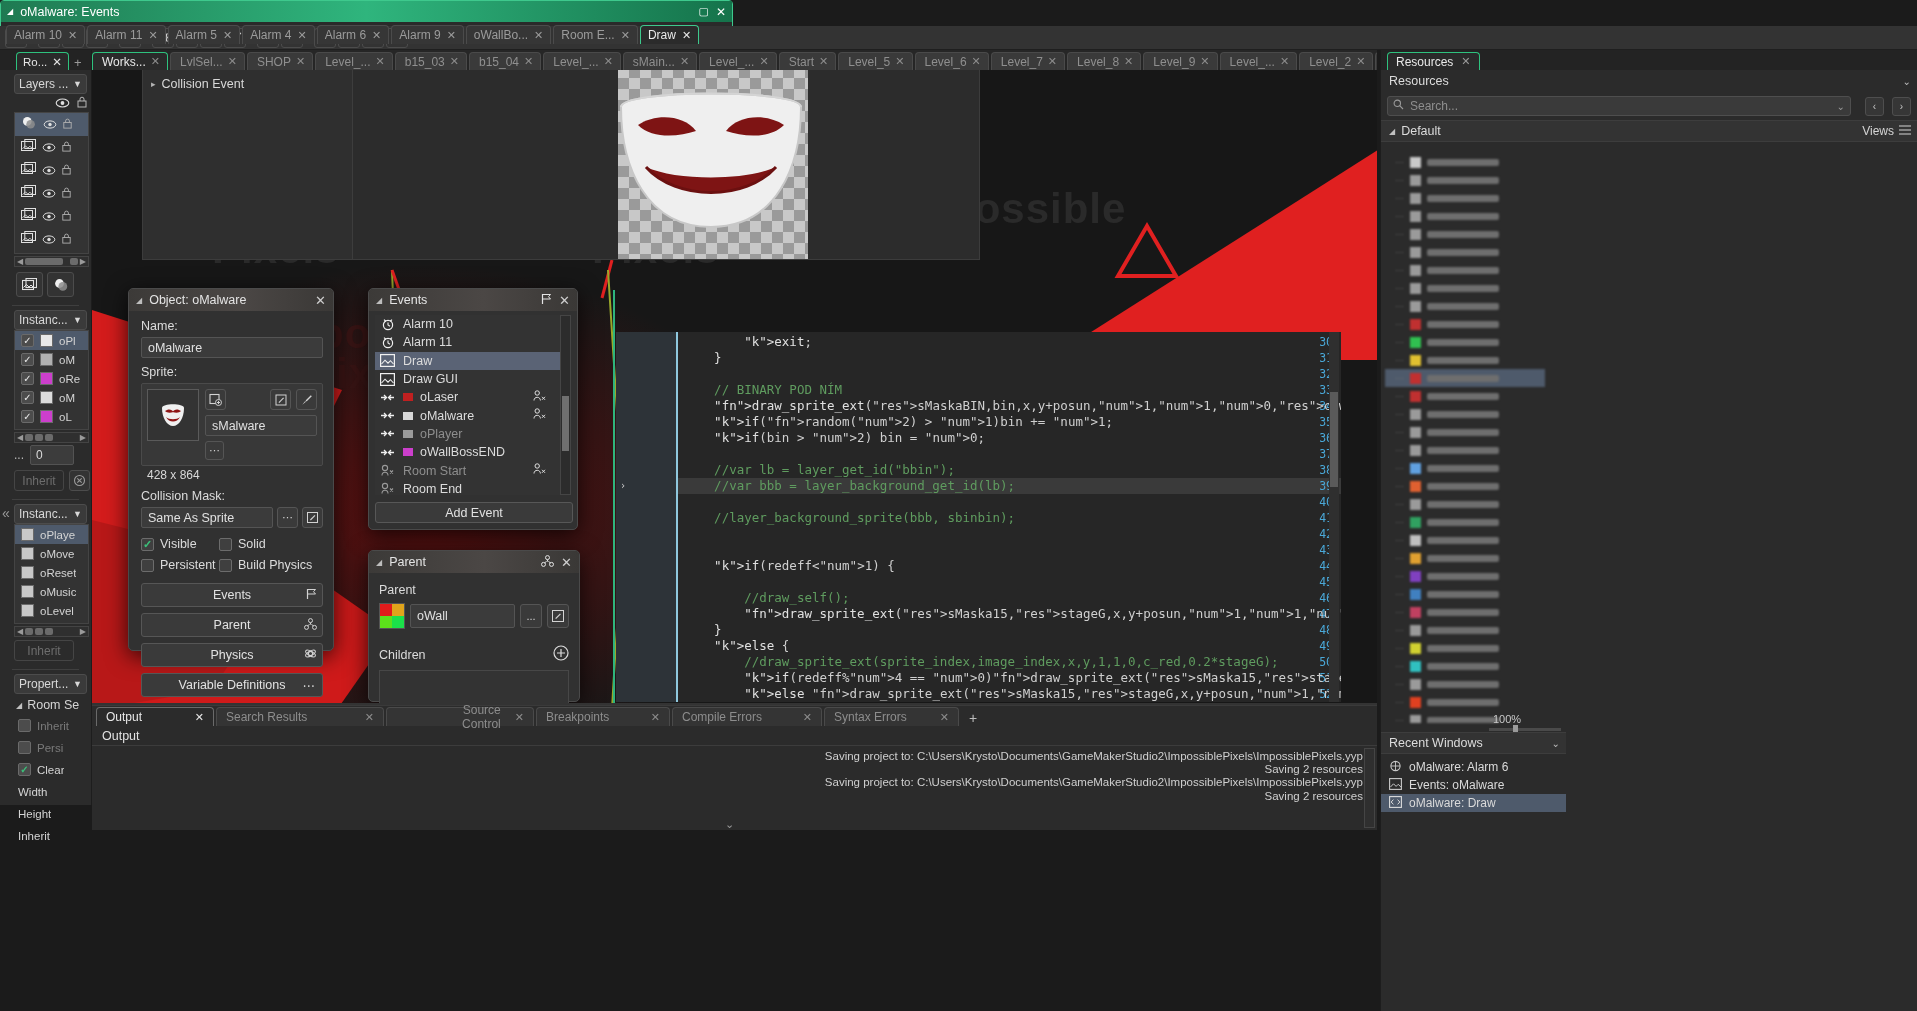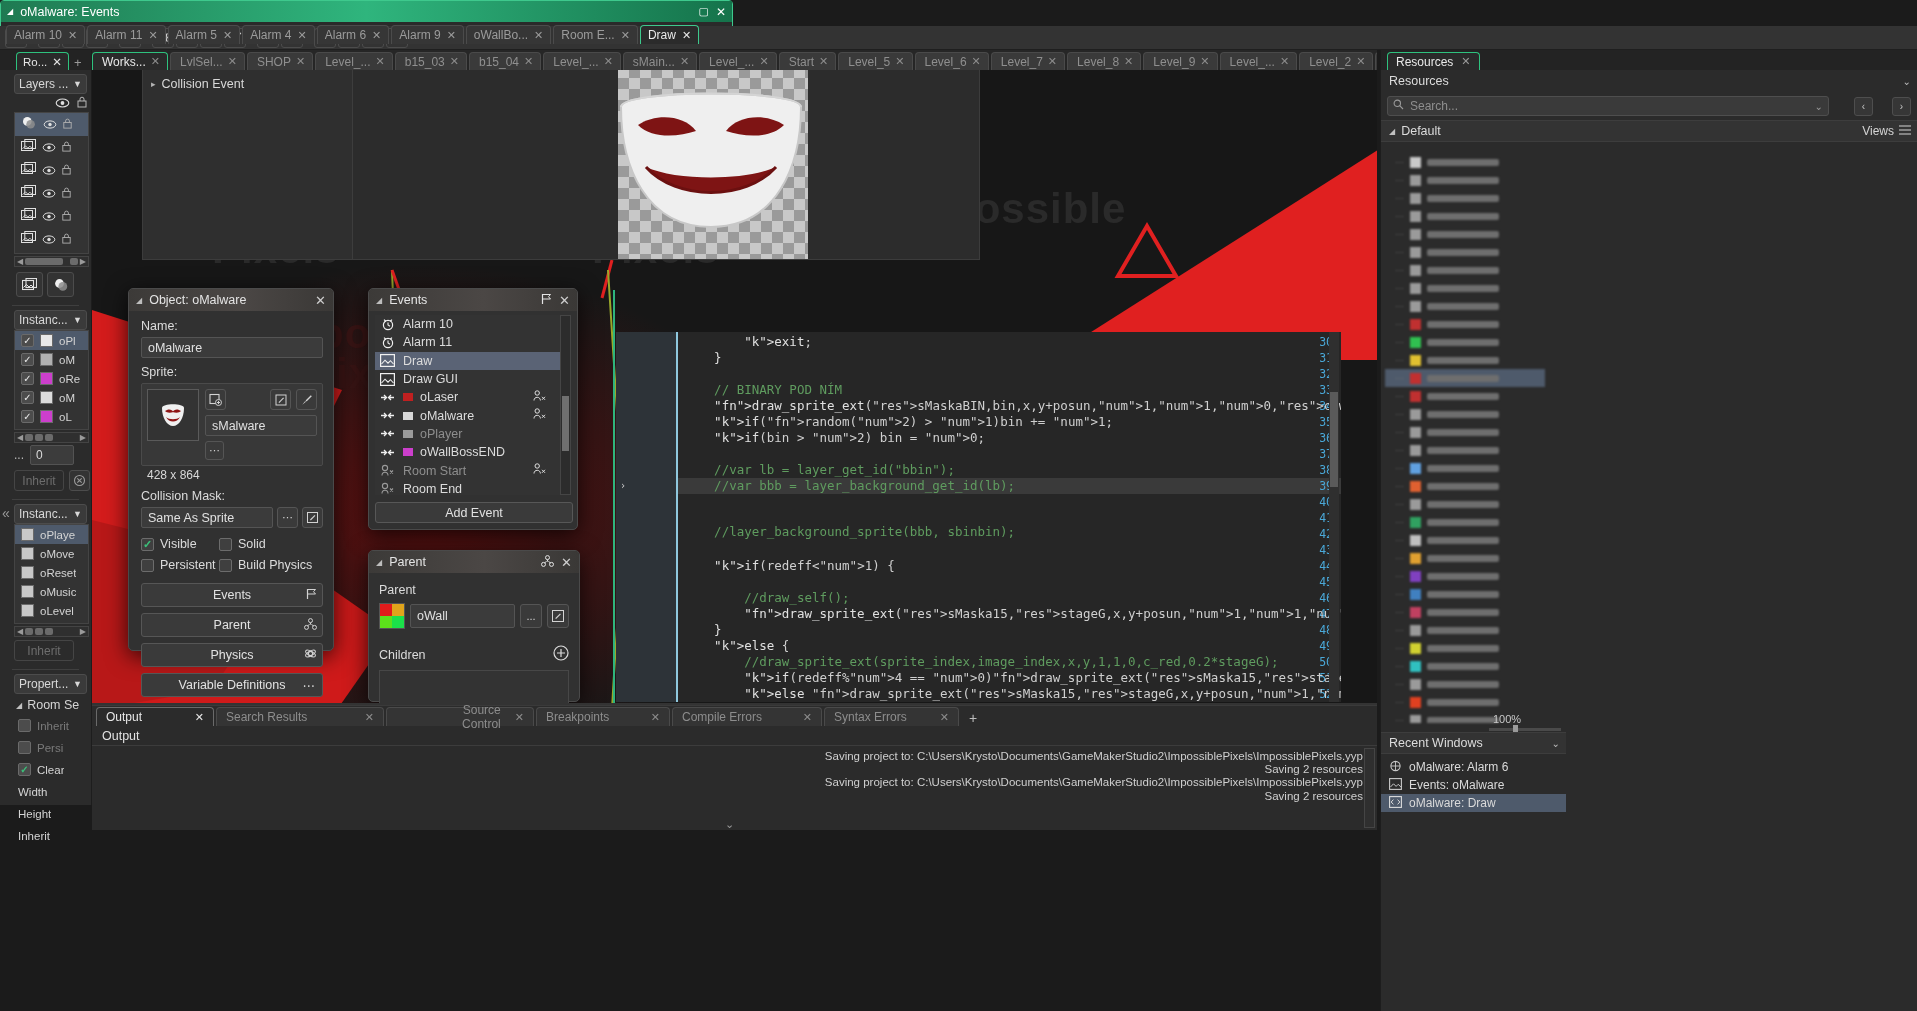--- a/index.html
+++ b/index.html
@@ -1162,21 +1162,21 @@
         <div class="gut-n" style="top: 115px;">37</div>
         <div class="codeline" style="top: 114px;"><span class="pl"></span></div>
         <div class="gut-n" style="top: 131px;">38</div>
         <div class="codeline" style="top: 130px;"><span class="cmt">    //var lb = layer_get_id("bbin");</span></div>
         <div class="hl-line" style="top: 146px;"></div>
         <div class="gut-n" style="top: 147px;">39</div>
         <div class="codeline" style="top: 146px;"><span class="cmt">    //var bbb = layer_background_get_id(lb);</span></div>
         <div class="gut-n" style="top: 163px;">40</div>
         <div class="codeline" style="top: 162px;"><span class="pl"></span></div>
         <div class="gut-n" style="top: 179px;">41</div>
-        <div class="codeline" style="top: 192px;"><span class="cmt">    //layer_background_sprite(bbb, sbinbin);</span></div>
+        <div class="codeline" style="top: 178px;"><span class="cmt">    //layer_background_sprite(bbb, sbinbin);</span></div>
         <div class="gut-n" style="top: 195px;">42</div>
         <div class="codeline" style="top: 194px;"><span class="pl"></span></div>
         <div class="gut-n" style="top: 211px;">43</div>
         <div class="codeline" style="top: 210px;"><span class="pl"></span></div>
         <div class="gut-n" style="top: 227px;">44</div>
         <div class="codeline" style="top: 226px;"><span class="pl">    <span class="&lt;span">"k"</span>&gt;if</span>(redeff&lt;<span class="&lt;span">"num"</span>&gt;1) {</div>
         <div class="gut-n" style="top: 243px;">45</div>
         <div class="codeline" style="top: 242px;"><span class="pl"></span></div>
         <div class="gut-n" style="top: 259px;">46</div>
         <div class="codeline" style="top: 258px;"><span class="cmt">        //draw_self();</span></div>
@@ -1251,21 +1251,21 @@
     <div class="rd-tabrow">
       <div class="rd-tab">
         <span>Resources</span>
         <span style="font-size:11px;color:#9a9a9a">✕</span>
       </div>
     </div>
     <div class="rd-hdr">
       <span>Resources</span>
       <span style="font-size:10px;color:#bdbdbd">⌄</span>
     </div>
-    <div style="display:flex;align-items:center;gap:19px;padding-right:6px">
+    <div style="display:flex;align-items:center;gap:8px;padding-right:6px">
       <div class="rd-search" style="flex:1">
         <span>
           <svg width="11" height="11" viewBox="0 0 11 11">
               <circle cx="4.3" cy="4.3" r="3.2" fill="none" stroke="#9a9a9a" stroke-width="1.1"></circle>
               <path d="M6.7 6.7L10 10" stroke="#9a9a9a" stroke-width="1.1"></path>
             </svg>
         </span>
         <span>Search...</span>
         <span style="flex:1"></span>
         <span style="font-size:10px;color:#9a9a9a">⌄</span>

